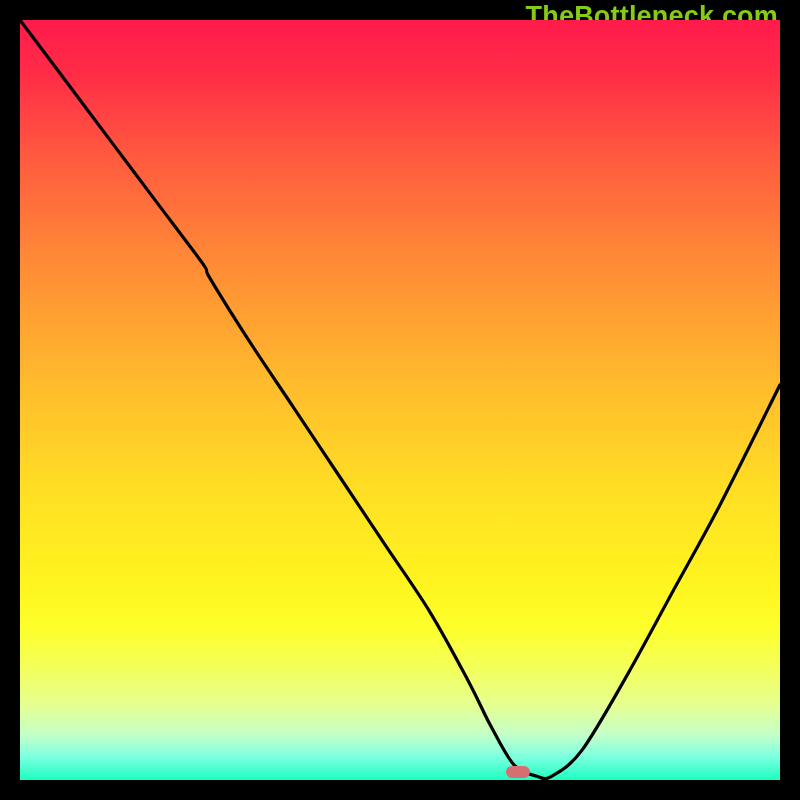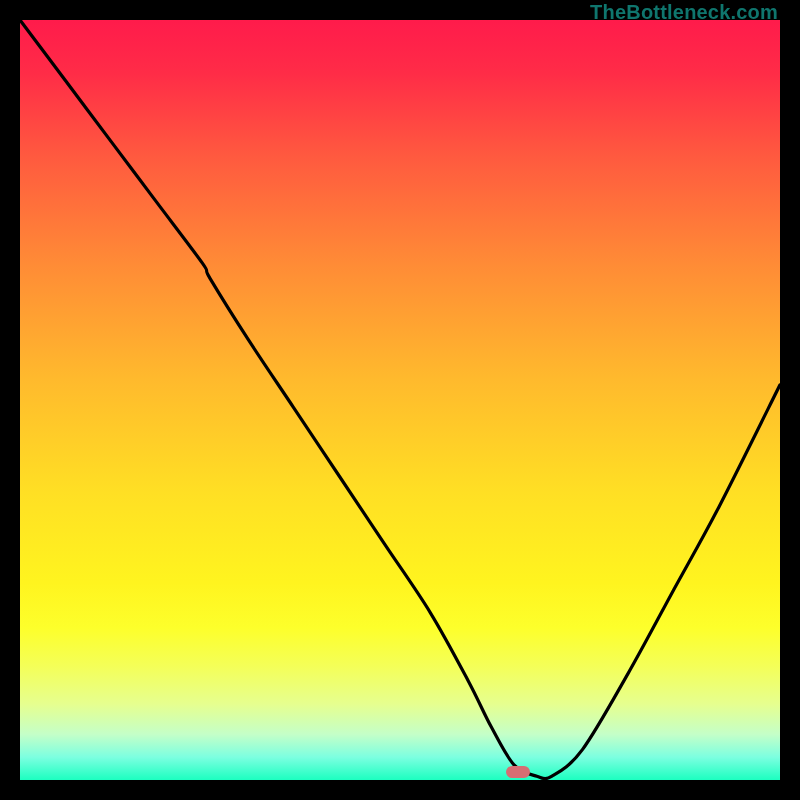--- a/index.html
+++ b/index.html
@@ -37,23 +37,23 @@
     top: 0;
     width: 100%;
     height: 100%;
     pointer-events: none;
   }
   .watermark {
     position: absolute;
     top: 1px;
     right: 22px;
     font-family: Arial, Helvetica, sans-serif;
-    font-size: 20px;
+    font-size: 27px;
     font-weight: 600;
-    color: #0f766e;
+    color: #84cc16;
     letter-spacing: 0.2px;
     user-select: none;
   }
   .marker {
     position: absolute;
     width: 24px;
     height: 12px;
     border-radius: 6px;
     transform: translate(-50%, -50%);
   }

